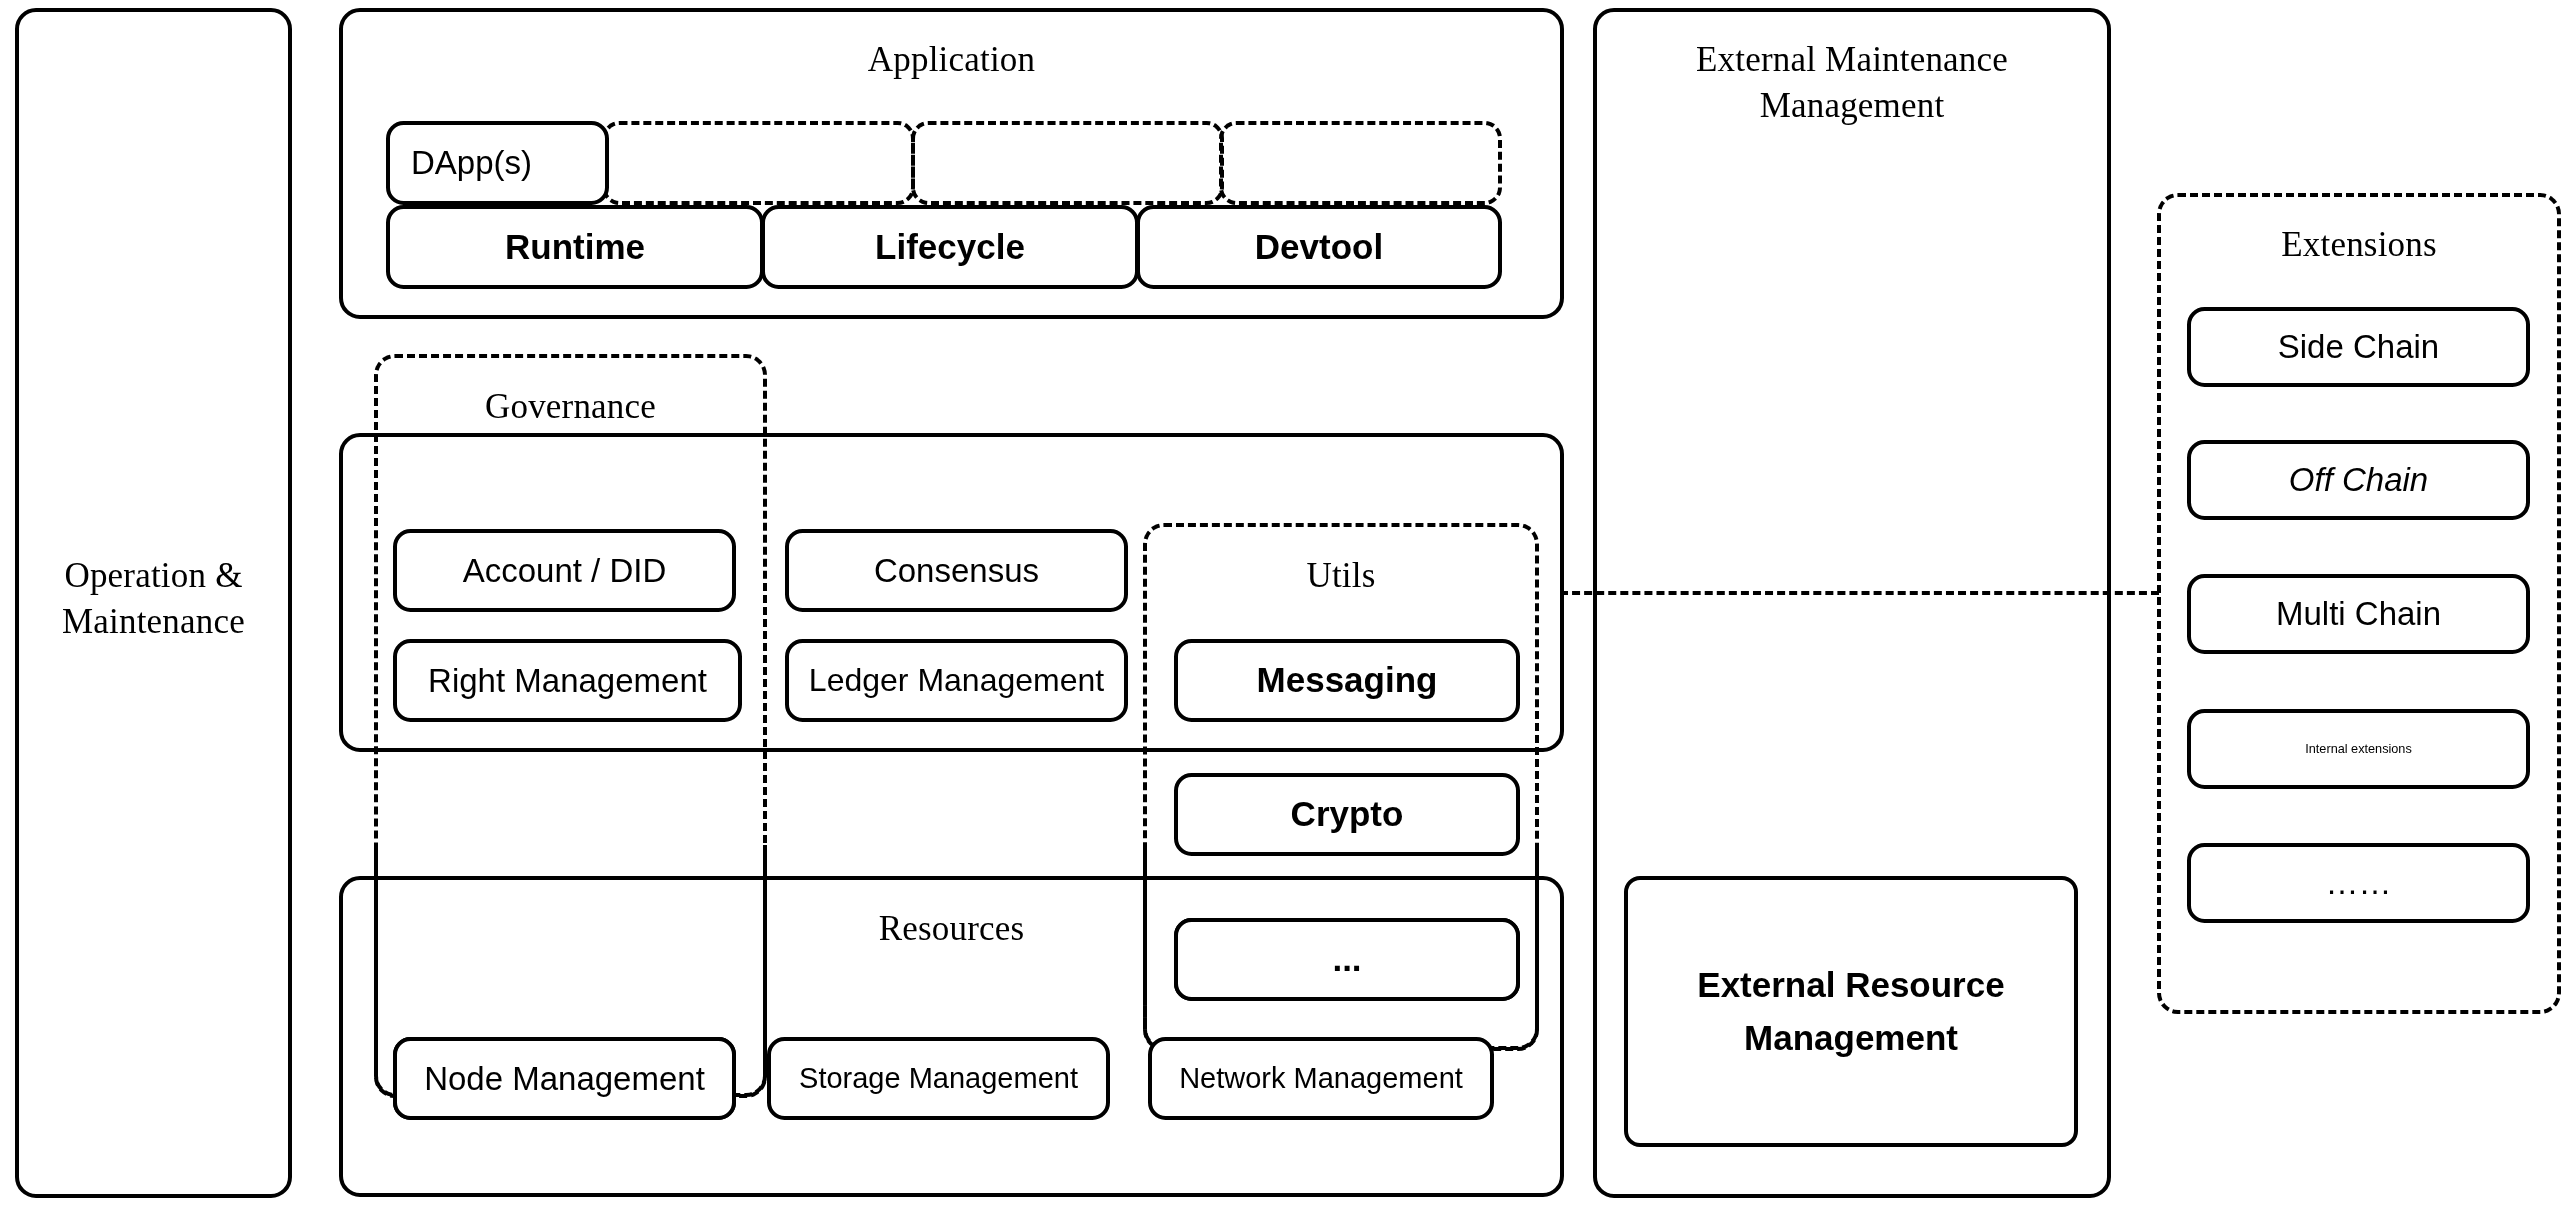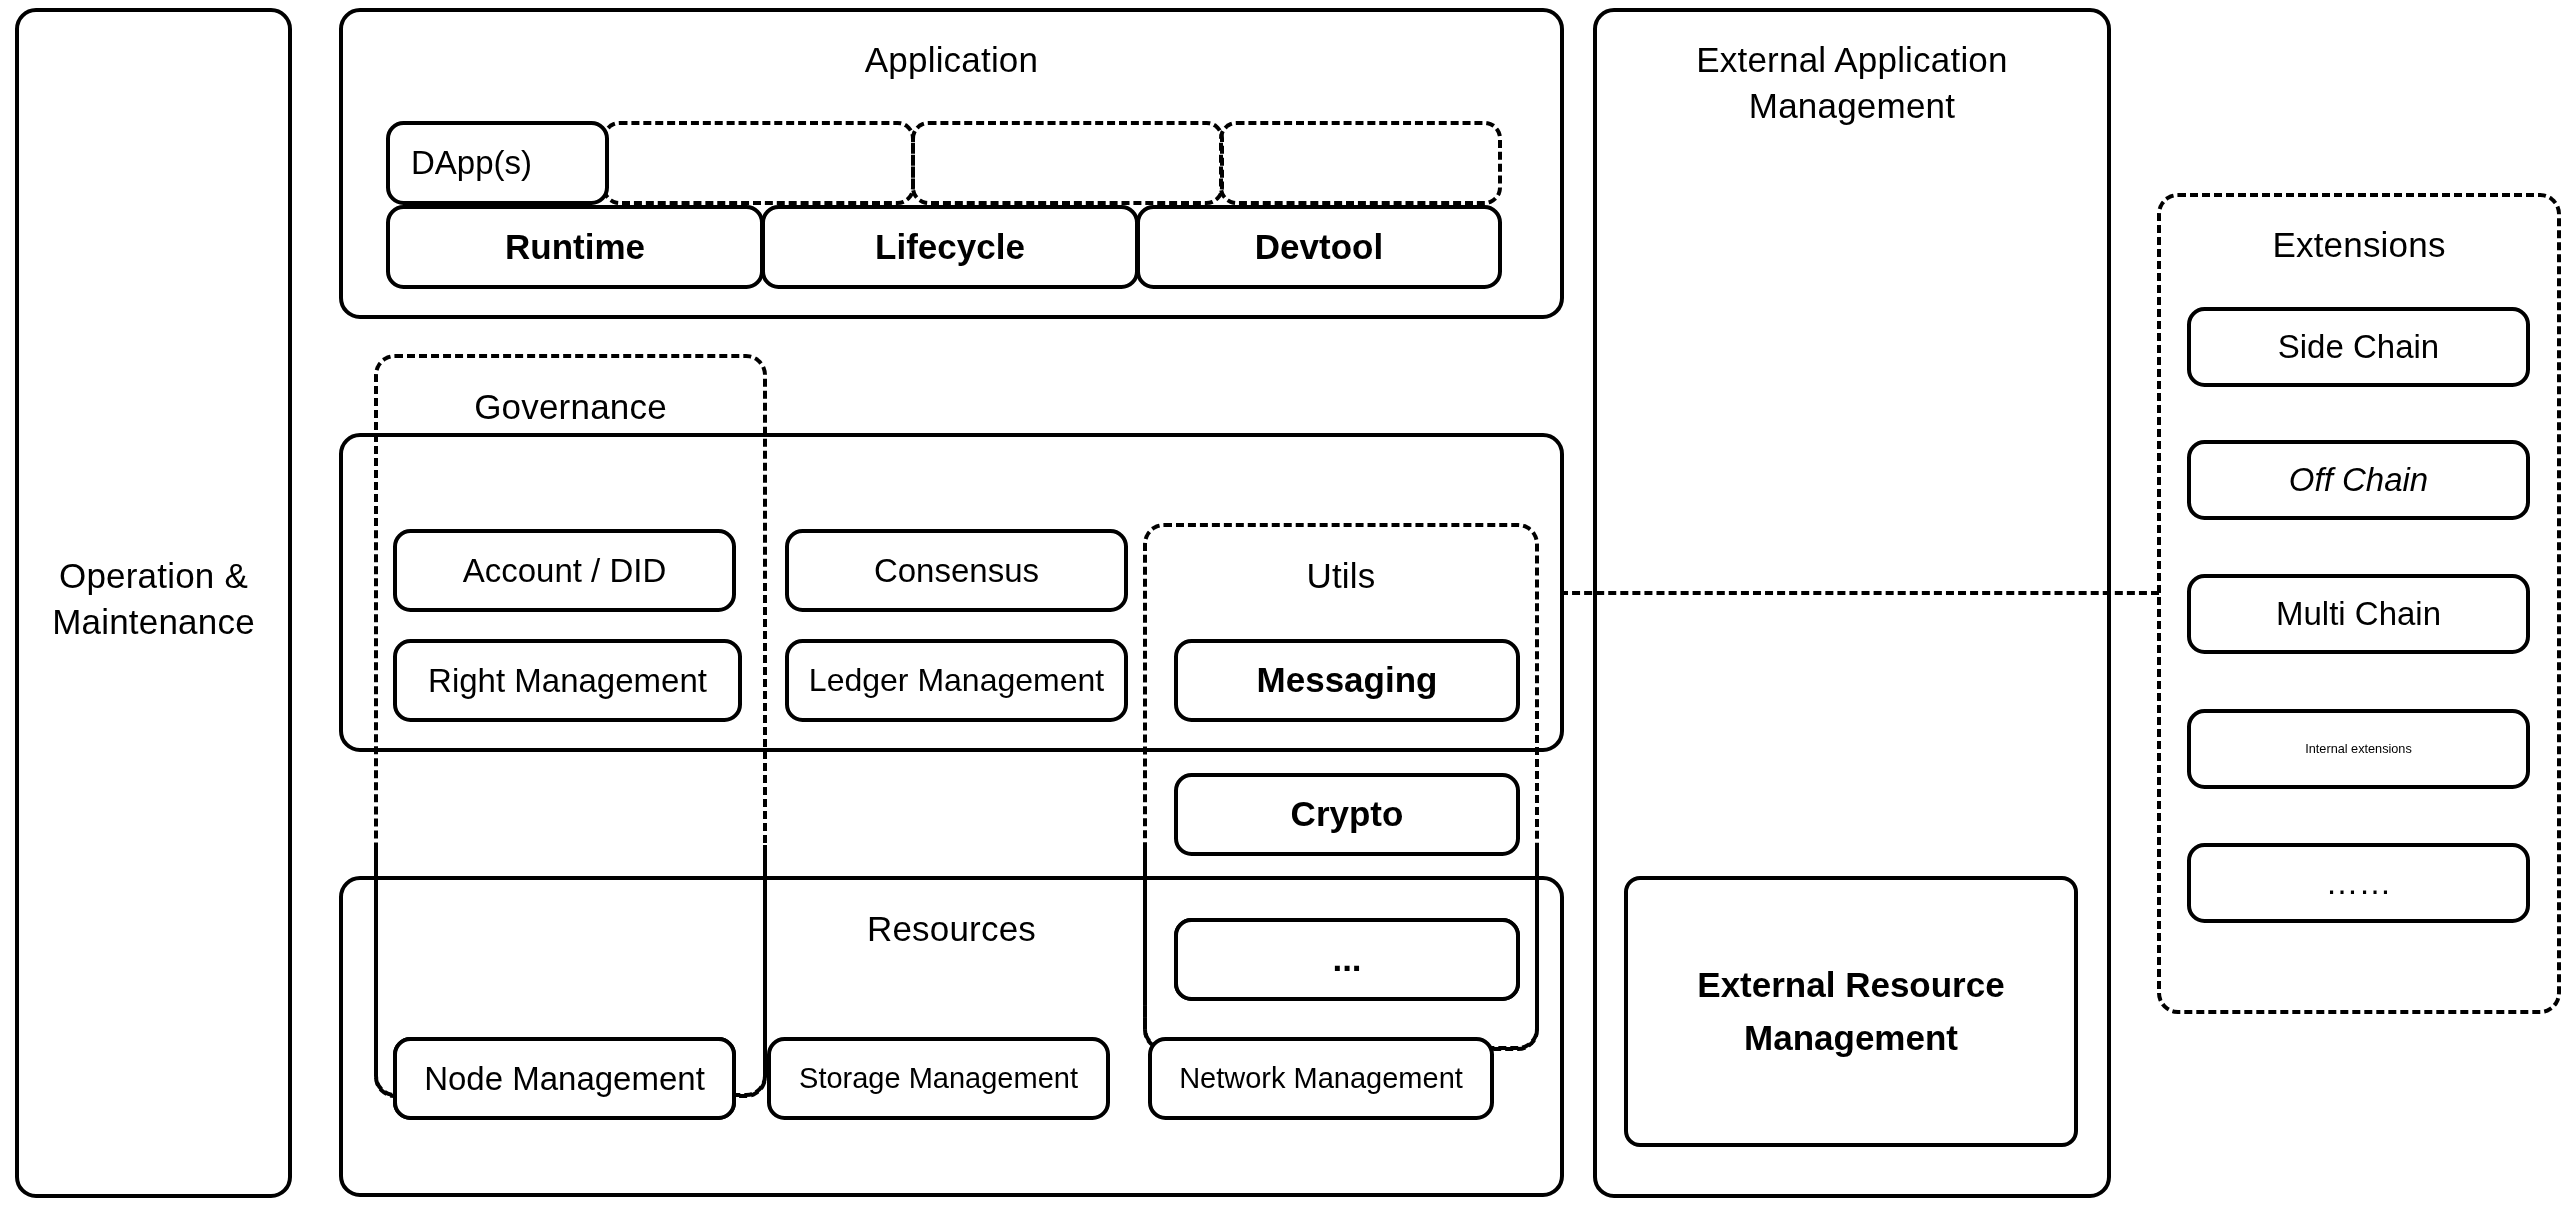--- a/index.html
+++ b/index.html
@@ -46,21 +46,21 @@
   }
   
   .title{
     position:absolute;
     text-align:center;
     line-height:1.32;
     white-space:pre-line;
     font-weight:400;
     letter-spacing:0.2px;
   }
-  .t44{font-size:35px;}
+  .t44{font-size:35px;font-family:Liberation Serif, serif;}
   .leaf.s44{font-size:35px;font-weight:bold;}
   .leaf.s42{font-size:33px;}
   .leaf.s40{font-size:32px;}
   .leaf.s36{font-size:29px;}
   
   .connector{
     position:absolute;
     border-top:4px dashed #000000;
     height:0;
   }
@@ -111,21 +111,21 @@
   <div class="box leaf s44" style="left:1174px; top:918px; width:346px; height:83px;">...</div>
 
   <div class="box leaf s42" style="left:393px; top:1037px; width:343px; height:83px;">Node Management</div>
   <div class="box leaf s36" style="left:767px; top:1037px; width:343px; height:83px;">Storage Management</div>
   <div class="box leaf s36" style="left:1148px; top:1037px; width:346px; height:83px;">Network Management</div>
 
   <div class="box leafdash" style="left:374px; top:845px; width:393px; height:253px; border-radius:0 0 21px 21px; border-top:none;"></div>
   <div class="box leaf s42" style="left:393px; top:1037px; width:343px; height:83px;">Node Management</div>
 
   <div class="box solid" style="left:1593px; top:8px; width:518px; height:1190px;"></div>
-  <div class="title t44" style="left:1593px; top:37px; width:518px;">External Application
+  <div class="title t44" style="left:1593px; top:37px; width:518px;">External Maintenance
 Management</div>
 
   <div class="box leaf s44" style="left:1624px; top:876px; width:454px; height:271px; border-radius:16px;">
     <span style="white-space:pre-line; line-height:1.5;">External Resource
 Management</span>
   </div>
 
   <div class="box dashed" style="left:2157px; top:193px; width:404px; height:821px;"></div>
   <div class="title t44" style="left:2157px; top:222px; width:404px;">Extensions</div>
 

